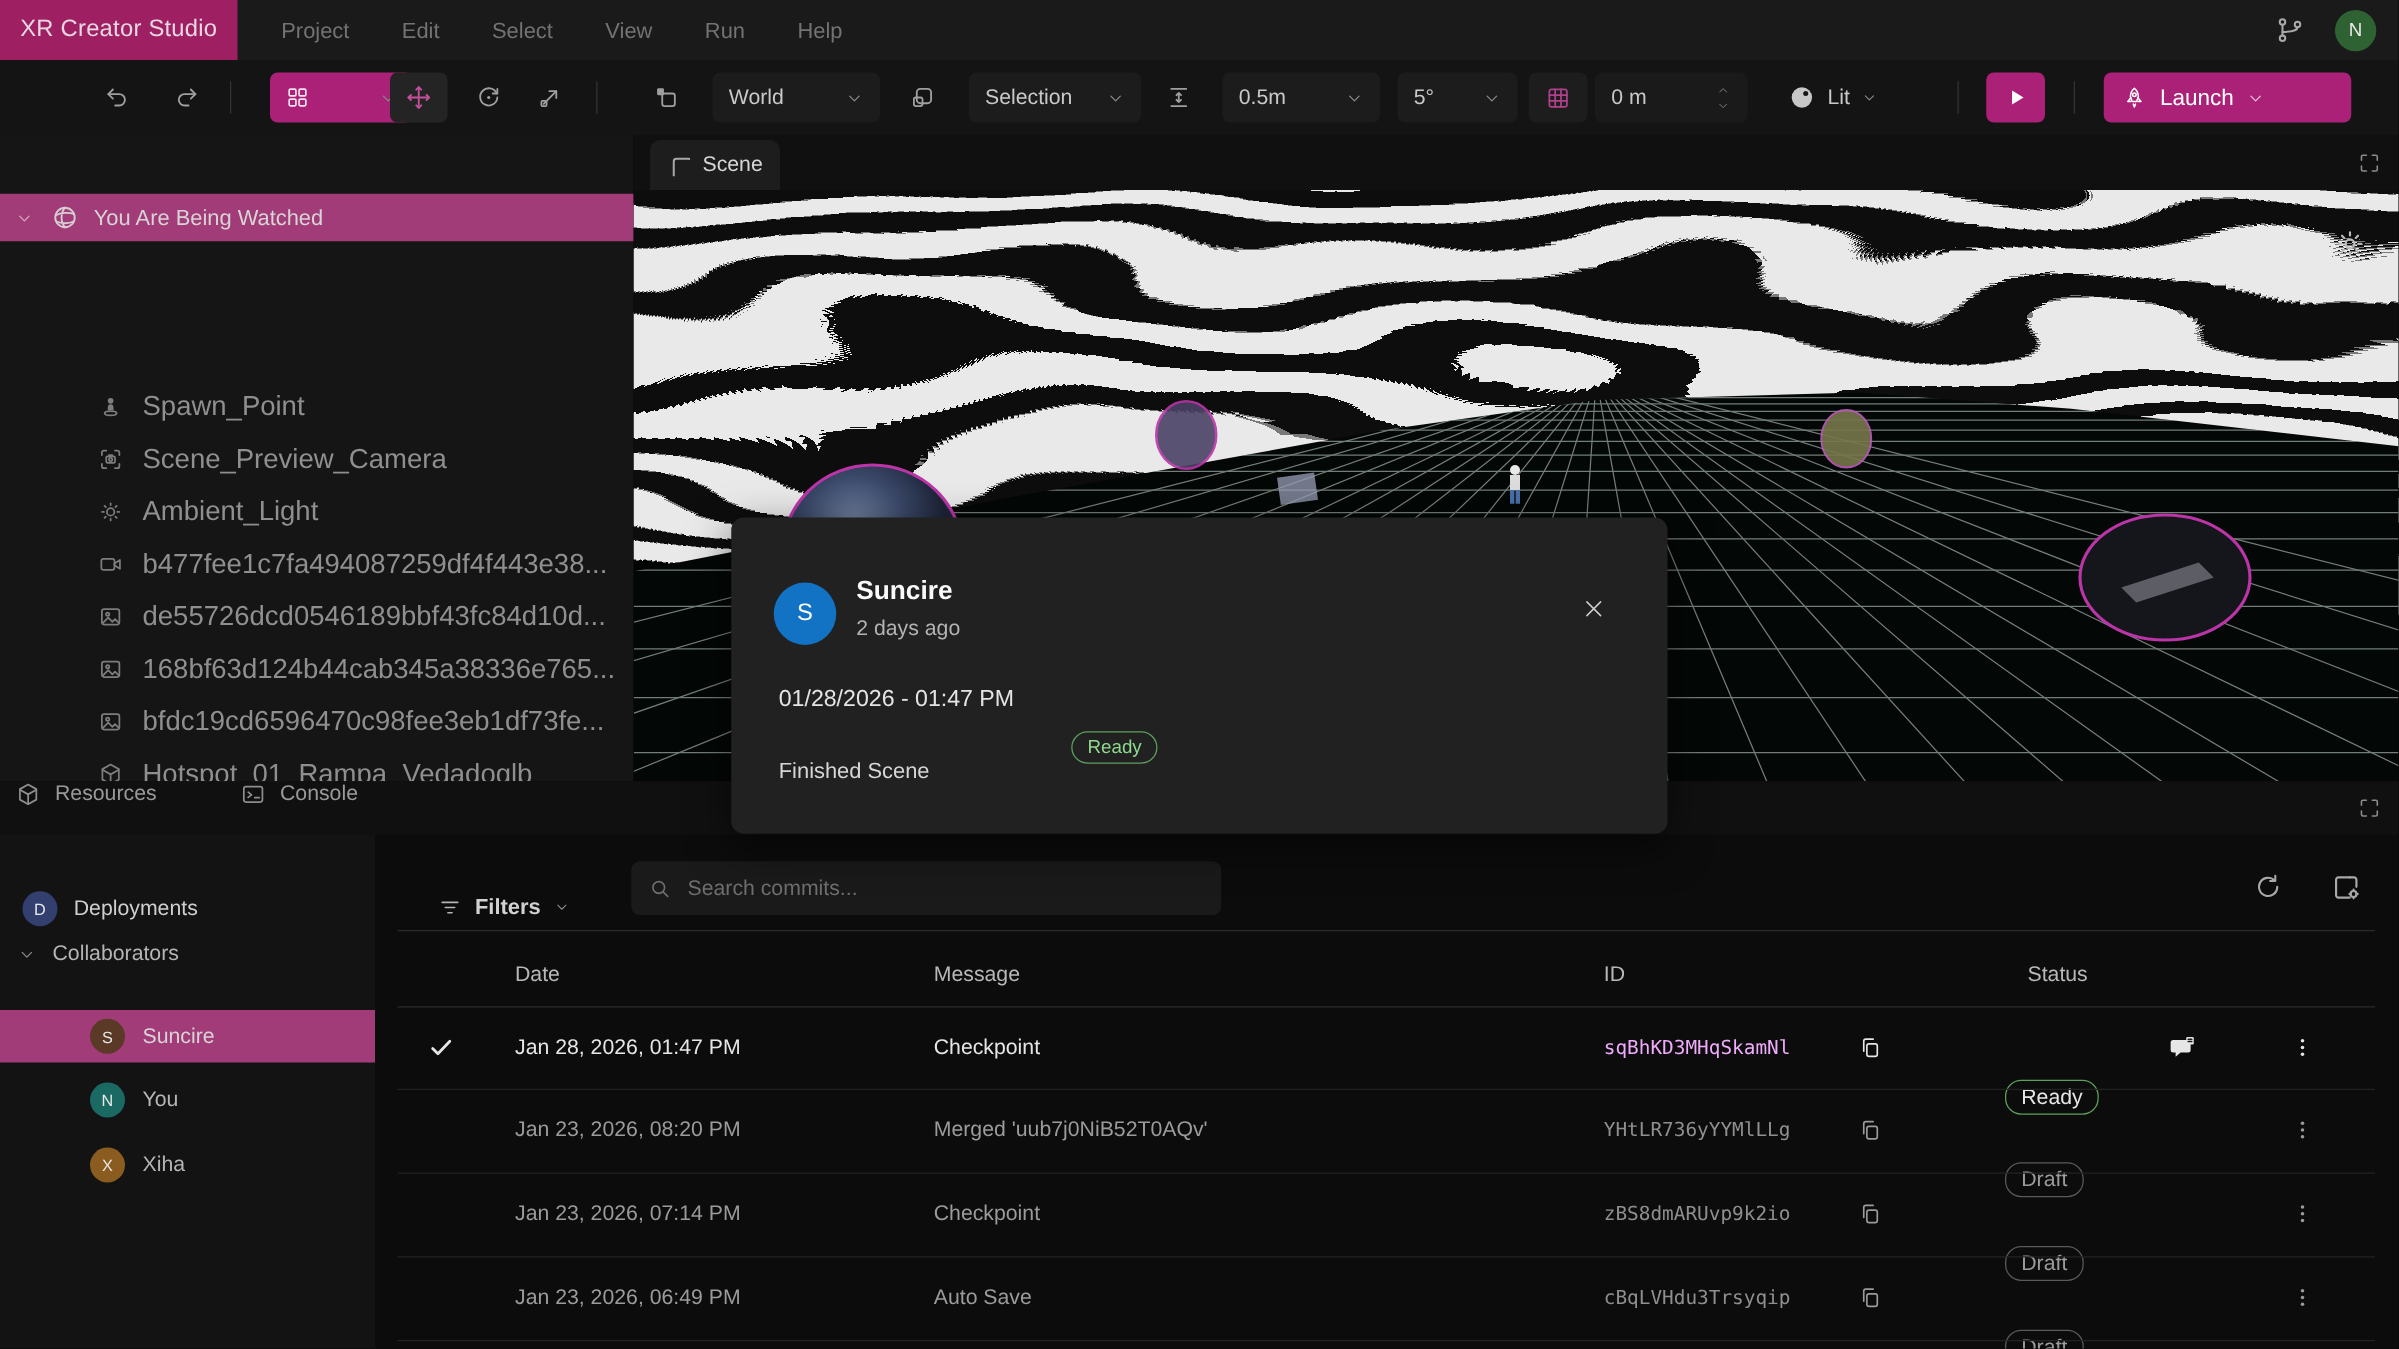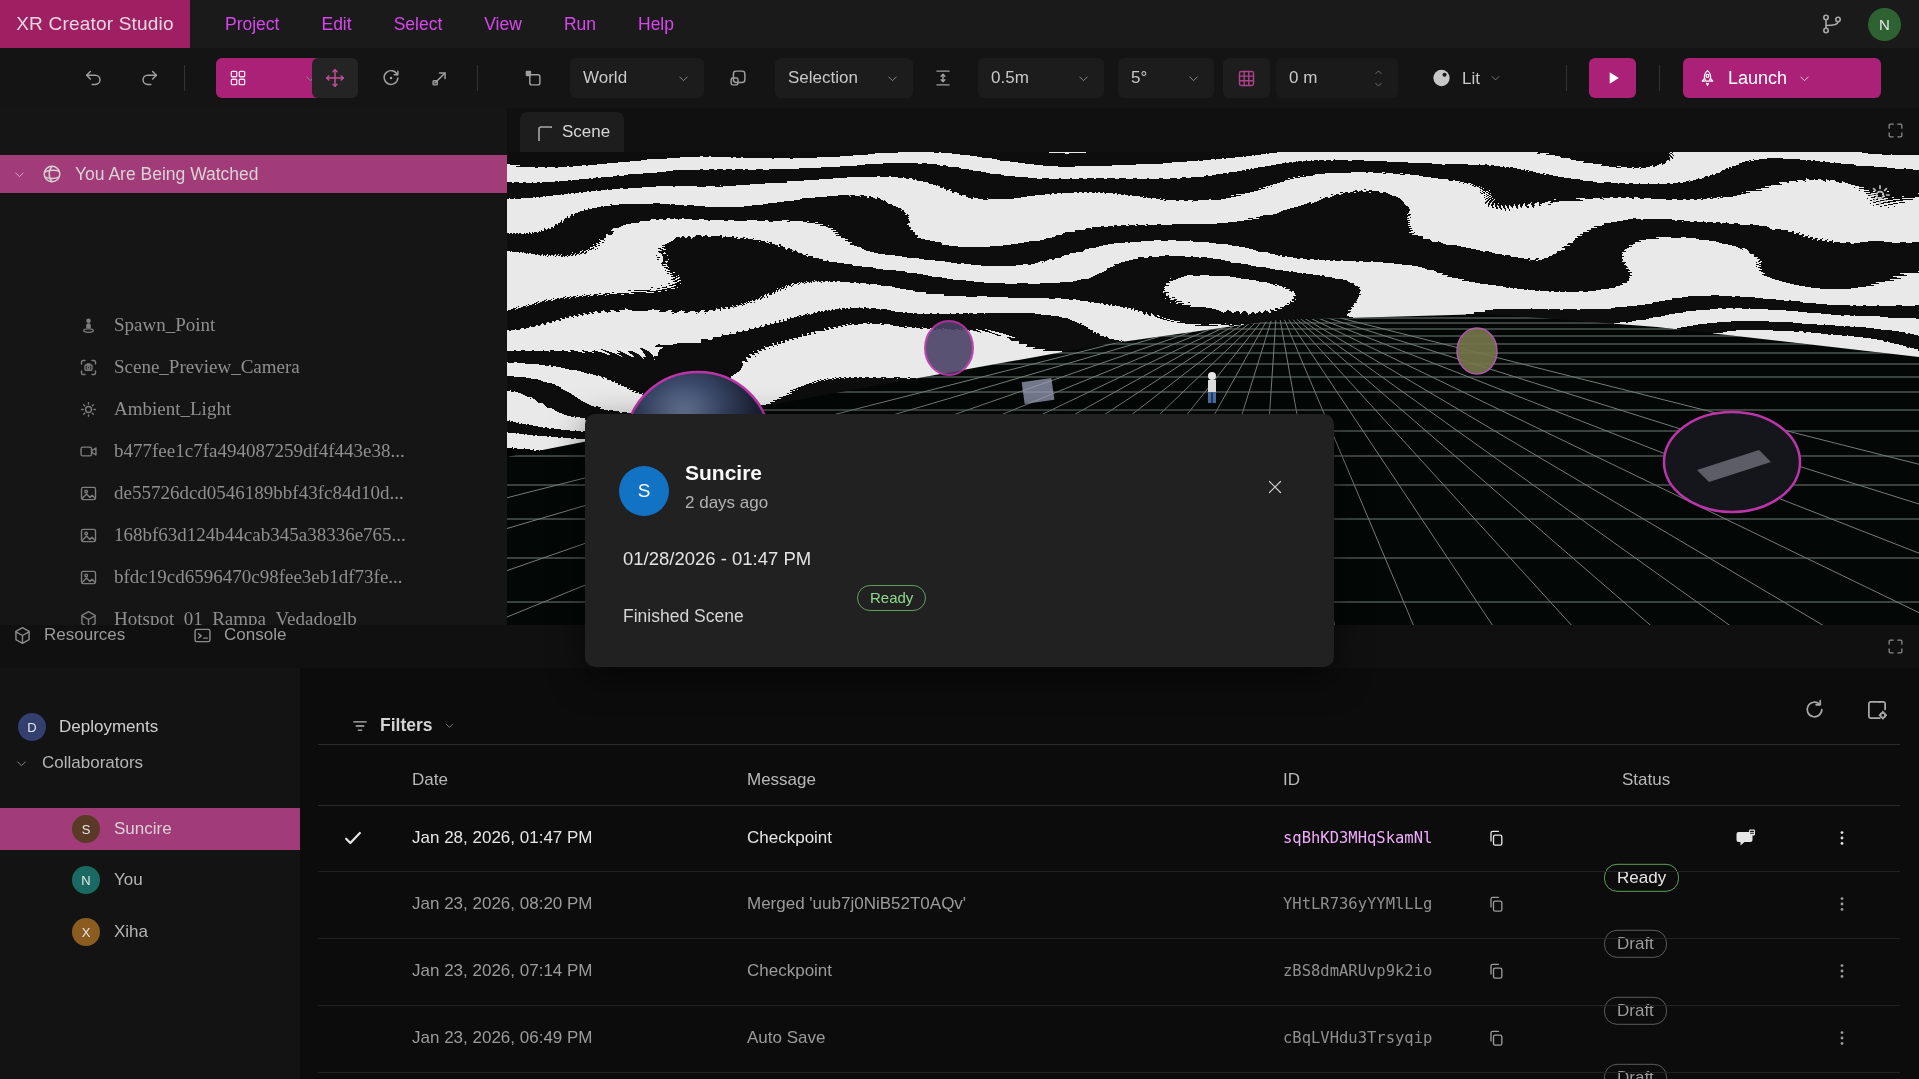--- a/index.html
+++ b/index.html
@@ -8,21 +8,21 @@
   .abs{position:absolute;}
   .ic{width:22px;height:22px;display:block;stroke:currentColor;fill:none;stroke-width:1.6;
       stroke-linecap:round;stroke-linejoin:round;}
   .ic.fill{fill:currentColor;stroke:none;}
   .vcenter{display:flex;align-items:center;}
 
   
   #menubar{left:0;top:0;width:1919px;height:48px;background:#1a1a1a;display:flex;align-items:stretch;}
   #logo{width:190px;background:var(--logo-pink);display:flex;align-items:center;justify-content:center;
         color:#e8d7e2;font-size:19px;letter-spacing:.2px;}
-  .menu-item{display:flex;align-items:center;padding:0 21px;font-size:17.5px;color:#d946ef;cursor:default;text-align:center;}
+  .menu-item{display:flex;align-items:center;padding:0 21px;font-size:17.5px;color:#737373;cursor:default;text-align:center;}
   #menubar-right{margin-left:auto;display:flex;align-items:center;gap:24px;padding-right:18px;}
   #top-branch{color:#a9a9a9;}
   #top-avatar{width:33px;height:33px;border-radius:50%;background:var(--avatar-green);color:#e9e9e9;
         display:flex;align-items:center;justify-content:center;font-size:15px;}
 
   
   #toolbar{left:0;top:48px;width:1919px;height:60px;background:#141414;}
   .tb{position:absolute;top:50%;transform:translateY(-50%);}
   .tb-ico{color:#9f9f9f;}
   .tb-sep{width:1px;height:26px;background:#333;}
@@ -37,21 +37,21 @@
   #hier{left:0;top:108px;width:507px;height:517px;background:#151515;border-right:1px solid #000;}
   .tabbar{position:absolute;left:0;top:0;right:0;height:45px;background:#101010;}
   .tab{position:absolute;top:4px;bottom:0;background:#1d1d1d;border-radius:8px 8px 0 0;
        display:flex;align-items:center;gap:10px;padding:0 14px;font-size:17px;color:#d6d6d6;}
   .tab .ic{width:20px;height:20px;color:#a9a9a9;}
   .tab-close{width:16px;height:16px;color:#b5b5b5;}
   .expand-ic{color:#8c8c8c;width:19px;height:19px;}
   #hier-root{position:absolute;left:0;top:47px;width:507px;height:38px;background:var(--selected-pink);
        display:flex;align-items:center;color:#d9d3d7;font-size:17.5px;}
   .hrow{position:absolute;left:0;width:507px;height:42px;display:flex;align-items:center;
-        color:#8f8f8f;font-size:19px;font-family:Liberation Serif, serif;}
+        color:#8f8f8f;font-size:22px;}
   .hrow .ic{position:absolute;left:78px;width:21px;height:21px;color:#7d7d7d;}
   .hrow .lbl{position:absolute;left:114px;right:4px;white-space:nowrap;overflow:hidden;}
 
   
   #viewport{left:507px;top:108px;width:1412px;height:517px;background:#0b0b0b;}
   #scene-art{position:absolute;left:0;top:44px;width:1412px;height:473px;}
   #scene-gear{position:absolute;right:26px;top:74px;color:#bdbdbd;width:26px;height:26px;}
 
   
   #dialog{left:585px;top:414px;width:749px;height:253px;background:#212121;border-radius:10px;
@@ -596,20 +596,26 @@
     <div id="b-main">
       <div id="filters">
         <svg class="ic" style="width:20px;height:20px;color:#b5b5b5">
             <use href="#i-filter"></use>
           </svg>
         <span>Filters</span>
         <svg class="ic chev" style="width:13px;height:13px">
             <use href="#i-chevdown"></use>
           </svg>
       </div>
+      <div id="search">
+        <svg class="ic" style="width:20px;height:20px">
+            <use href="#i-search"></use>
+          </svg>
+        <input type="text" placeholder="Search commits..." style="">
+      </div>
       <svg id="refresh-ic" class="ic">
           <use href="#i-refresh"></use>
         </svg>
       <svg id="panelset-ic" class="ic">
           <use href="#i-export"></use>
         </svg>
 
       <div class="hline" style="top:76px"></div>
       <span class="th" style="left:112px">Date</span>
       <span class="th" style="left:447px">Message</span>

